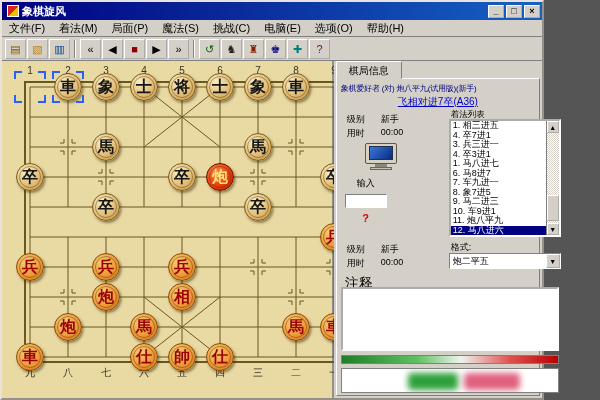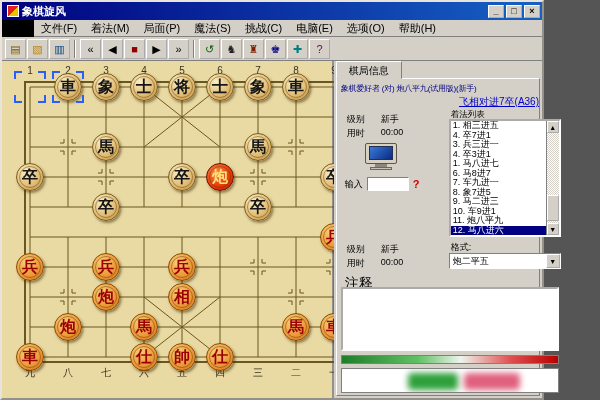--- a/index.html
+++ b/index.html
@@ -1,34 +1,34 @@
 <!DOCTYPE html>
 <html><head>
 <meta charset="utf-8">
 <style>
   * { margin:0; padding:0; box-sizing:border-box; cursor:default; user-select:none; }
   html,body { width:600px; height:400px; overflow:hidden; background:#555;
               font-family:"Liberation Sans", sans-serif; }
   .window { position:relative; width:544px; height:400px;
-            background:#000000; border:2px outset #e8e4dc; }
+            background:#14b8a6; border:2px outset #e8e4dc; }
 
   
   .titlebar { height:18px; display:flex; align-items:center; padding:0 2px;
               background:linear-gradient(90deg,#00007f,#1661c4); }
   .title-icon { width:12px; height:12px; margin:0 3px;
                 background:linear-gradient(135deg,#e02020 55%,#f0c000 55%);
                 border:1px solid #fff; }
   .title-text { color:#fff; font-size:11px; font-weight:bold; flex:1; white-space:nowrap; }
   .win-buttons { display:flex; gap:2px; }
   .winbtn { width:16px; height:13px; font-size:9px; line-height:9px; font-weight:bold;
             background:#d4d0c8; border:1px outset #fff; color:#000; padding:0; }
 
   
   .menubar { height:17px; display:flex; align-items:center; font-size:11px;
-             border-bottom:1px solid #808080; background:#d4d0c8;margin-left:32px; }
+             border-bottom:1px solid #808080; background:#d4d0c8; }
   .menu-item { padding:1px 7px; white-space:nowrap; }
   .toolbar { height:24px; display:flex; align-items:center; gap:1px; padding:0 3px;
              border-bottom:1px solid #808080; background:#d4d0c8; }
   .tbtn { width:21px; height:20px; background:#d4d0c8; border:1px outset #fff;
           font-size:11px; line-height:18px; text-align:center; padding:0; }
   .tsep { width:2px; height:18px; border-left:1px solid #808080; border-right:1px solid #fff; margin:0 3px; }
 
   
   .content { display:flex; height:337px; }
 
@@ -59,38 +59,38 @@
 
   
   .side-panel { position:relative; width:230px; height:337px; background:#d4d0c8; padding-top:0; }
   .tab { position:absolute; left:2px; top:0; width:66px; height:18px;
          background:#d4d0c8; border:1px solid; border-color:#fff #808080 #d4d0c8 #fff;
          font-size:10px; text-align:center; line-height:17px; z-index:2; }
   .panel-body { position:absolute; left:2px; right:2px; top:17px; bottom:2px;
                 border:1px solid; border-color:#fff #808080 #808080 #fff; }
   .players { position:absolute; top:4px; left:4px; right:2px; font-size:8px;
              letter-spacing:-.2px; color:#000080; white-space:nowrap; overflow:hidden; }
-  .opening-link { position:absolute; top:16px; left:0; right:0; text-align:right;
+  .opening-link { position:absolute; top:16px; left:0; right:0; text-align:center;
                   font-size:10px; color:#0000cc; text-decoration:underline; }
   .stat { position:absolute; font-size:9px; color:#000; white-space:nowrap; }
   .lv1  { top:34px; left:10px; } .lv1v { top:34px; left:44px; }
   .tm1  { top:48px; left:10px; } .tm1v { top:48px; left:44px; }
   .lv2  { top:164px; left:10px; } .lv2v { top:164px; left:44px; }
   .tm2  { top:178px; left:10px; } .tm2v { top:178px; left:44px; }
 
   .pc-icon { position:absolute; top:64px; left:26px; width:36px; height:28px; }
   .pc-icon .screen { position:absolute; left:2px; top:0; width:32px; height:21px;
                      background:#d8d0c0; border:1px solid #5a5650; border-radius:2px; }
   .pc-icon .glass { position:absolute; left:6px; top:3px; width:24px; height:14px;
                     background:linear-gradient(135deg,#3a7ad8,#0a2a80); border:1px solid #203050; }
   .pc-icon .stand { position:absolute; left:12px; top:21px; width:12px; height:3px; background:#8a8680; }
   .pc-icon .base  { position:absolute; left:7px; top:24px; width:22px; height:3px;
                     background:#c8c0b0; border:1px solid #6a6660; }
 
-  .input-row { position:absolute; top:98px; left:8px; display:flex; align-items:center; gap:4px; }
+  .input-row { position:absolute; top:98px; left:8px; display:flex; align-items:center; gap:4px;flex-direction:column; }
   .input-row .lbl { font-size:9px; }
   .txt { width:42px; height:14px; font-size:9px; border:1px solid;
          border-color:#808080 #fff #fff #808080; background:#fff; padding:0 2px; }
   .qmark { color:#d00000; font-weight:bold; font-size:11px; }
 
   .mlist-label { position:absolute; top:30px; left:114px; font-size:8.5px; }
   .listbox { position:absolute; top:40px; left:112px; width:112px; height:118px;
              background:#fff; border:2px inset #fff; display:flex; }
   .list-items { flex:1; overflow:hidden; font-size:9px; line-height:9.5px; }
   .mitem { padding-left:2px; white-space:nowrap; color:#000; }

